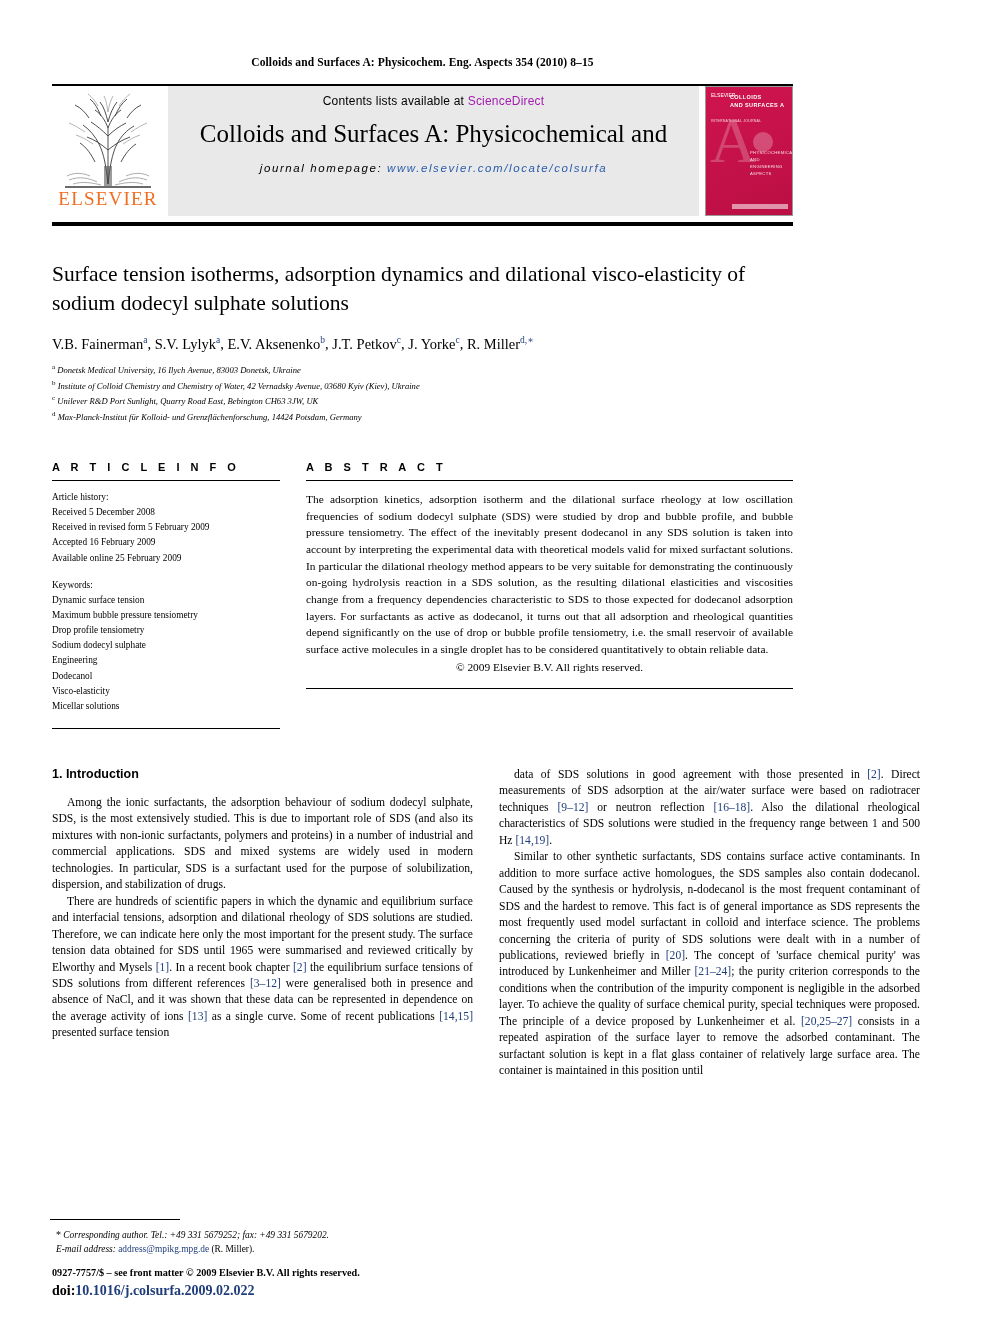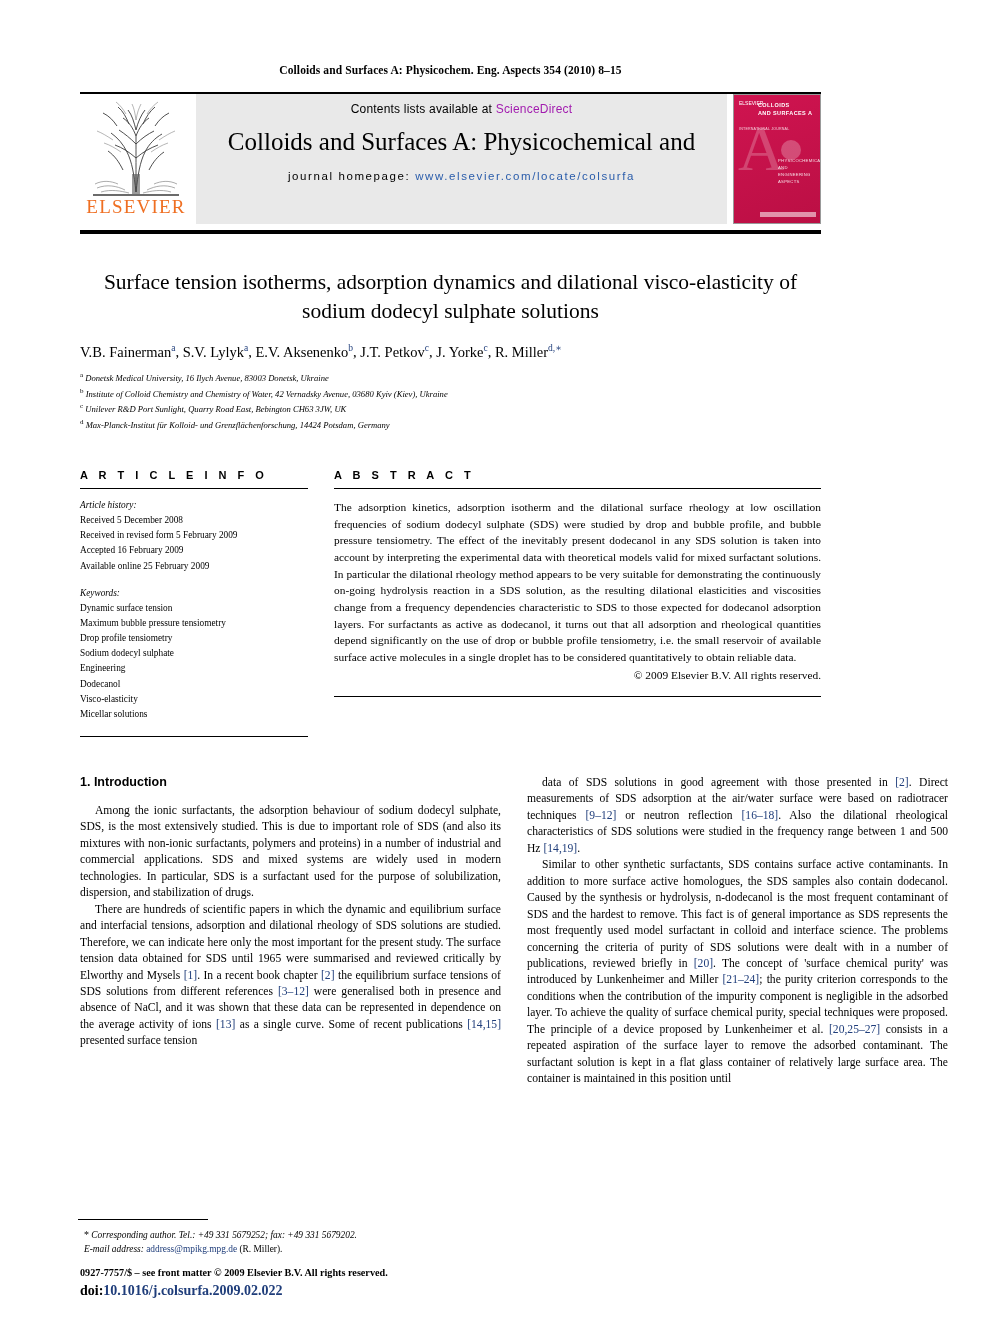--- a/index.html
+++ b/index.html
@@ -6,21 +6,21 @@
   html, body { margin: 0; padding: 0; }
   body {
     width: 992px;
     height: 1323px;
     background: #ffffff;
     font-family: "Liberation Serif", "DejaVu Serif", serif;
     color: #000000;
     position: relative;
     overflow: hidden;
   }
-  .page { position: relative; width: 845px; height: 1323px; padding: 8px 52px; margin-left: 28px; }
+  .page { position: relative; width: 845px; height: 1323px; padding: 0 52px; }
 
   
   .running-head {
     text-align: center;
     font-size: 11.5px;
     font-weight: bold;
     padding-top: 56px;
     letter-spacing: 0.1px;
   }
 
@@ -74,20 +74,21 @@
     text-align: center;
     line-height: 1.18;
     margin-top: 11px;
     font-family: "Liberation Serif", serif;
   }
   .homepage-line {
     margin-top: 13px;
     font-family: "Liberation Sans", sans-serif;
     font-size: 11.5px;
     letter-spacing: 1.6px;
+    font-style: italic;
   }
   .homepage-line .hp-url { color: #2a5caa; }
   .cover-thumb {
     width: 88px;
     flex: 0 0 88px;
     border: 1px solid #999;
     background: #c8104a;
     position: relative;
     overflow: hidden;
   }
@@ -130,21 +131,20 @@
   .masthead-rule { border-bottom: 4px solid #000; margin-top: 6px; }
 
   
   .title-block { margin-top: 34px; }
   .paper-title {
     font-size: 21.5px;
     line-height: 1.34;
     font-family: "Liberation Serif", serif;
     font-weight: normal;
     margin: 0;
-    text-align: center;
   }
   .authors {
     margin-top: 16px;
     font-size: 14.5px;
     line-height: 1.4;
   }
   .authors sup { font-size: 9.5px; color: #1f3d7a; }
   .authors .star { color: #1f3d7a; }
   .affiliations { margin-top: 8px; }
   .affil {
@@ -164,33 +164,33 @@
   .col-abstract { flex: 1 1 auto; }
   .sec-head {
     font-family: "Liberation Sans", sans-serif;
     font-size: 11px;
     font-weight: bold;
     letter-spacing: 4px;
     padding-bottom: 7px;
   }
   .hr-thin { border-top: 1.6px solid #000; }
   .info-body { padding-top: 9px; font-size: 9.3px; line-height: 1.63; }
-  .info-label { font-style: italic; }
+  .info-label { }
   .kw-block { padding-top: 12px; font-size: 9.3px; line-height: 1.63; }
   .info-bottom-rule { border-top: 1.6px solid #000; margin-top: 14px; }
 
   .abstract-body {
     padding-top: 10px;
     font-size: 11.4px;
     line-height: 1.46;
     text-align: justify;
     font-family: Liberation Serif, serif;
   }
   .abstract-body p { margin: 0; }
-  .copyright { text-align: right; margin-top: 2px; font-size: 11.4px; }
+  .copyright { text-align: center; margin-top: 2px; font-size: 11.4px; }
   .abstract-bottom-rule { border-top: 1.6px solid #000; margin-top: 12px; }
 
   
   .body-cols {
     margin-top: 38px;
     display: flex;
     gap: 26px;
   }
   .bcol { width: 421px; flex: 0 0 421px; }
   .sec-num-title {

